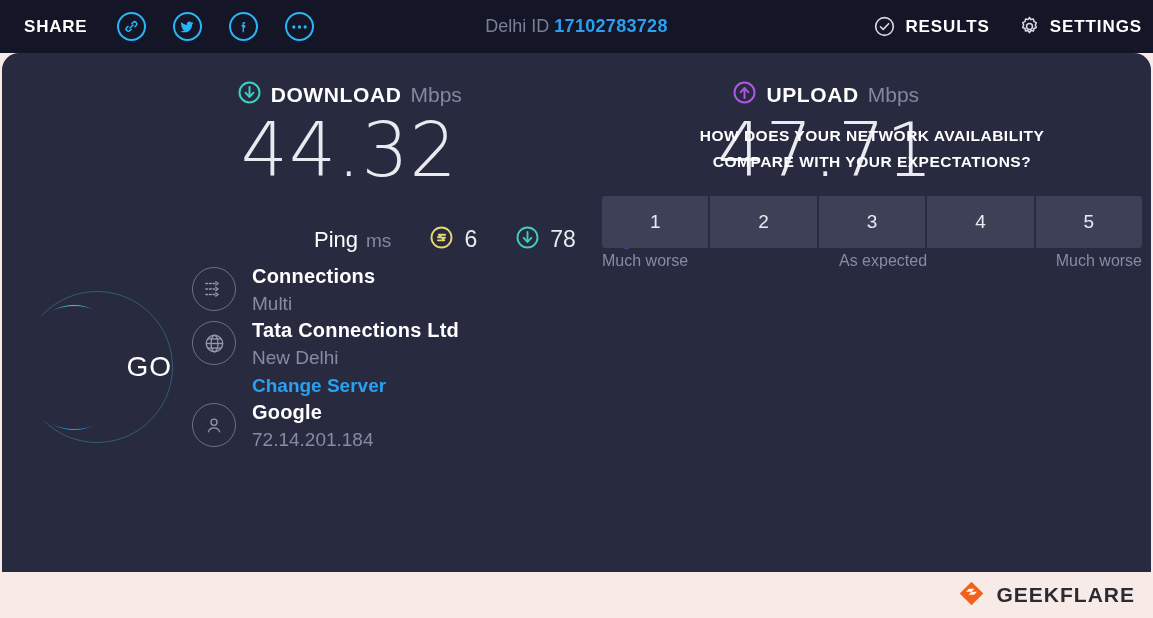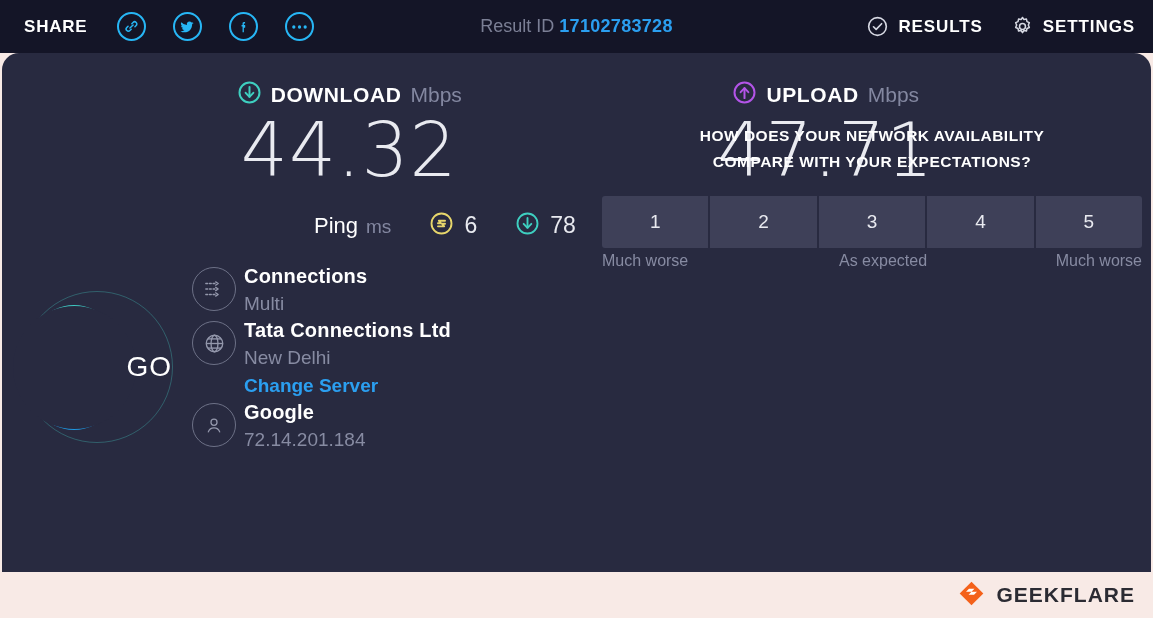--- a/index.html
+++ b/index.html
@@ -31,21 +31,21 @@
   .share-icon svg { display: block; }
 
   .result-id {
     position: absolute; left: 0; right: 0; text-align: center;
     font-size: 18px; pointer-events: none;
   }
   .result-id .lbl { color: #7b7f95; }
   .result-id .val { color: #2b9ff0; font-weight: bold; letter-spacing: .3px; }
 
   .header-right {
-    margin-left: auto; margin-right: 18px;
+    margin-left: auto; margin-right: 11px;
     display: flex; align-items: center; gap: 28px;
   }
   .hdr-btn {
     display: flex; align-items: center; gap: 9px;
     color: #ffffff; font-size: 17px; font-weight: bold; letter-spacing: .9px;
     cursor: pointer;
   }
   .hdr-btn svg { display: block; }
 
   
@@ -67,21 +67,21 @@
   }
   .speed-head .unit { font-size: 21px; color: #8387a0; }
   .speed-val {
     font-size: 74px; color: #e9eaf0; font-weight: 300;
     letter-spacing: 1px; line-height: 1; margin-top: 4px;
     font-family: "DejaVu Sans", sans-serif;
   }
 
   
   .ping-row {
-    position: absolute; top: 158px; left: 0; width: 100%;
+    position: absolute; top: 172px; left: 0; width: 100%;
     display: flex; align-items: center; padding-left: 312px; gap: 38px;
   }
   .ping-label { display: flex; align-items: baseline; gap: 8px; }
   .ping-label .t1 { font-size: 22px; color: #ffffff; font-weight: 500; }
   .ping-label .t2 { font-size: 19px; color: #8387a0; }
   .ping-item { display: flex; align-items: center; gap: 10px; }
   .ping-item .num { font-size: 23px; color: #e9eaf0; }
 
   
   .lower { position: absolute; top: 208px; left: 0; width: 100%; display: flex; }
@@ -101,21 +101,21 @@
     content: ""; position: absolute;
     width: 123px; height: 123px; border-radius: 50%;
     background: #282a40;
   }
   .go-text {
     position: relative; z-index: 2;
     color: #ffffff; font-size: 28px; font-weight: 500; letter-spacing: 1px;
   }
 
   .info-list { width: 360px; padding-top: 4px; }
-  .info-row { display: flex; gap: 8px; margin-bottom: 4px; }
+  .info-row { display: flex; gap: 16px; margin-bottom: 4px; }
   .info-icon {
     width: 44px; height: 44px; min-width: 44px; border-radius: 50%;
     border: 1px solid #6d7187; color: #9498ac;
     display: flex; align-items: center; justify-content: center;
     margin-top: 2px;
   }
   .info-txt { display: flex; flex-direction: column; }
   .info-title { font-size: 20px; color: #ffffff; font-weight: bold; letter-spacing: .2px; }
   .info-sub { font-size: 19px; color: #878ba2; margin-top: 5px; }
   .info-link {
@@ -188,21 +188,21 @@
       <span class="share-icon">
         <svg width="17" height="6" viewBox="0 0 24 8" fill="#27b6f5">
           <circle cx="4" cy="4" r="2.3"></circle>
           <circle cx="12" cy="4" r="2.3"></circle>
           <circle cx="20" cy="4" r="2.3"></circle>
         </svg>
       </span>
     </div>
 
     <div class="result-id">
-      <span class="lbl">Result ID</span>
+      <span class="lbl">Delhi ID</span>
       <span class="val">17102783728</span>
     </div>
 
     <div class="header-right">
       <div class="hdr-btn">
         <span>
           <svg width="23" height="23" viewBox="0 0 24 24" fill="none" stroke="#d7d9e3" stroke-width="1.7">
             <circle cx="12" cy="12" r="9.2"></circle>
             <path d="M7.8 12.3 L10.6 15 L16.3 9.1" stroke-linecap="round" stroke-linejoin="round"></path>
           </svg>

